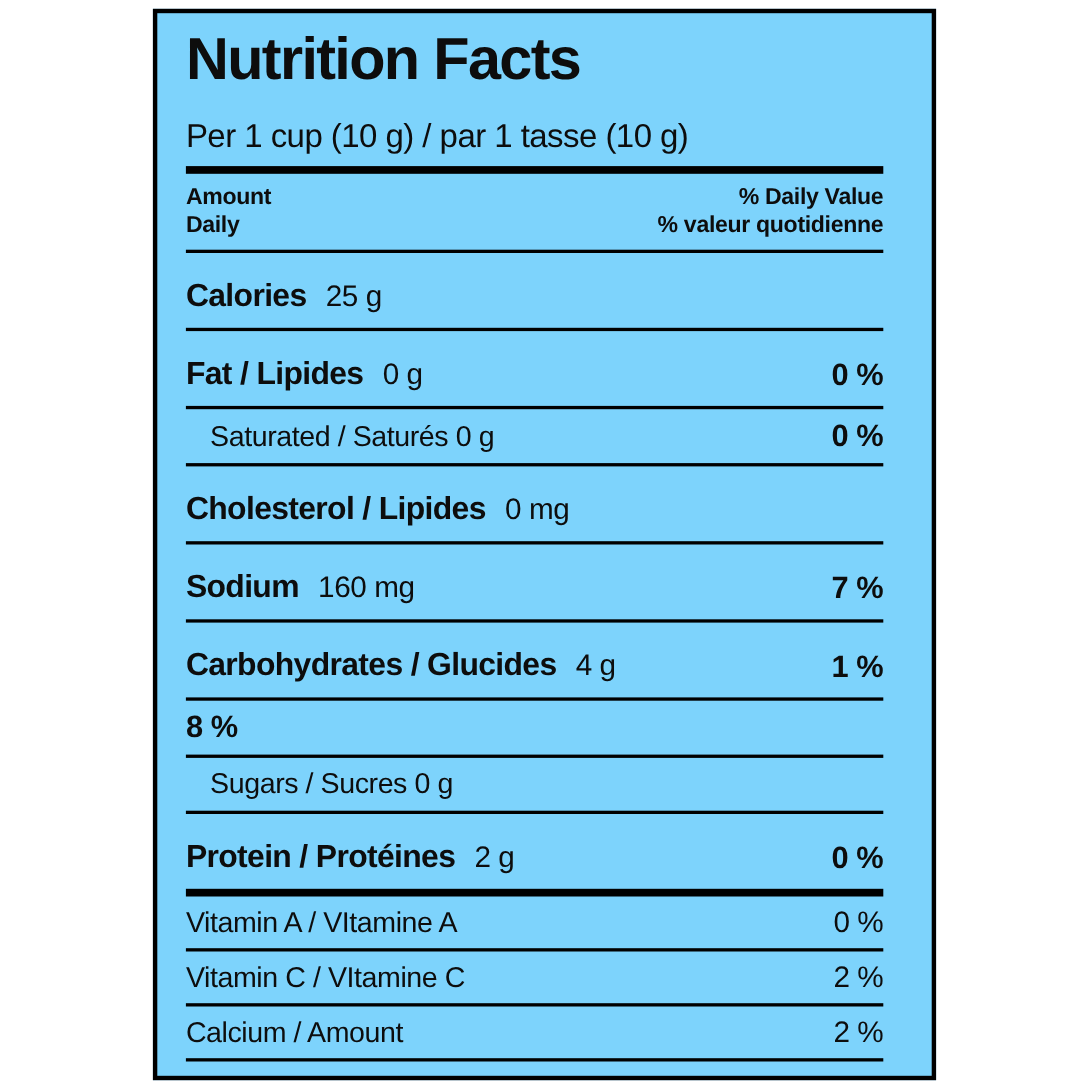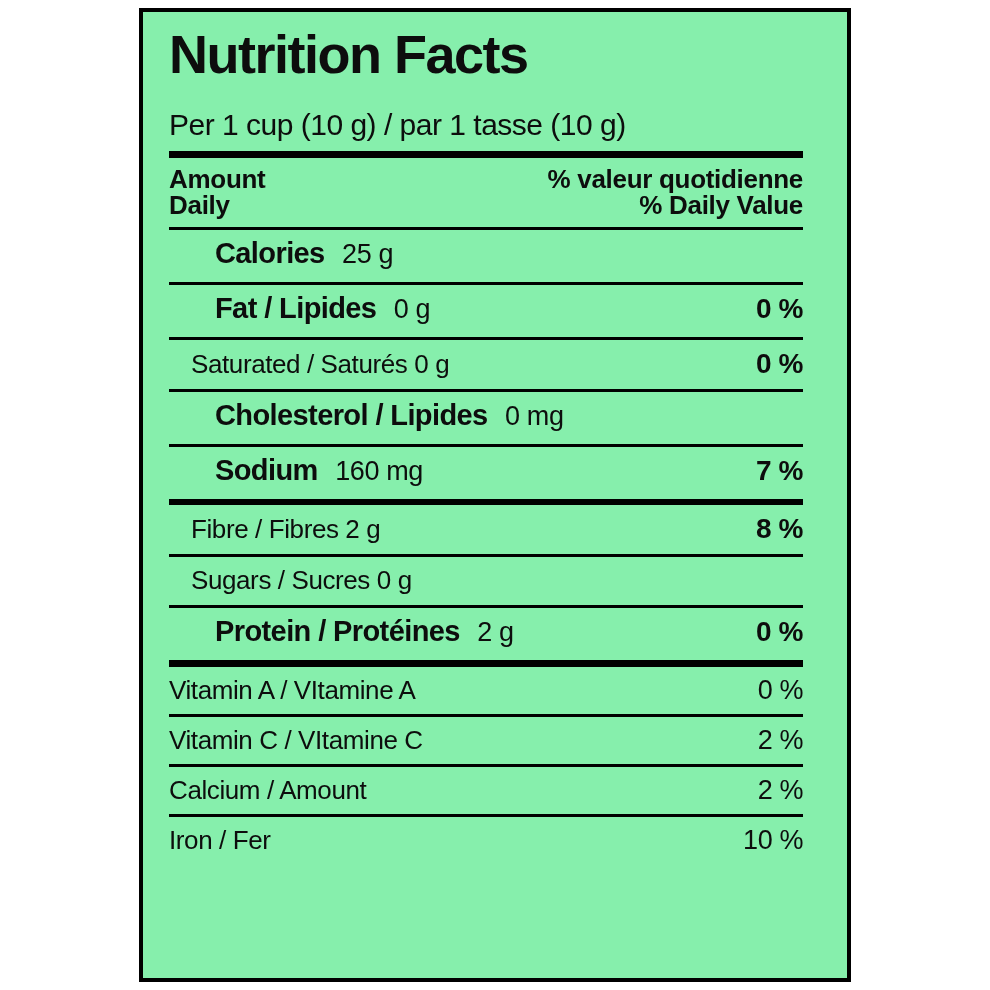--- a/index.html
+++ b/index.html
@@ -3,48 +3,48 @@
 <meta charset="utf-8">
 <style>
   html,body{margin:0;padding:0;}
   body{
     width:990px;height:990px;background:#ffffff;position:relative;
     font-family:"Liberation Sans",sans-serif;color:#0d0d0d;
     -webkit-font-smoothing:antialiased;
   }
   .label-box{
     position:absolute;left:139px;top:8px;width:712px;height:974px;
-    border:4px solid #000;box-sizing:border-box;background:#86efac;
+    border:4px solid #000;box-sizing:border-box;background:#7dd3fc;
     padding:16px 44px 12px 26px;overflow:hidden;
   }
   
   .title{
     font-weight:900;font-size:54px;line-height:53px;letter-spacing:-1.5px;
     margin:0;white-space:nowrap;
   }
   .serving{
     font-weight:400;font-size:30px;line-height:34px;margin-top:27px;
     letter-spacing:-0.5px;white-space:nowrap;
   }
   
   .rule-thick{height:7px;background:#000;margin-top:9px;}
   .sep{height:3px;background:#000;}
   .sep-thick{height:7px;background:#000;}
   
   .hdr{display:flex;justify-content:space-between;align-items:flex-end;padding:8px 0 9px;}
-  .hdr .col{font-weight:800;font-size:26px;line-height:26px;letter-spacing:-0.3px;}
+  .hdr .col{font-weight:800;font-size:21px;line-height:26px;letter-spacing:-0.3px;}
   .hdr .right{text-align:right;}
   
   .row{display:flex;justify-content:space-between;align-items:center;}
   .row .nm-bold{font-weight:800;font-size:29px;letter-spacing:-0.6px;}
   .row .nm-reg{font-weight:400;font-size:26px;letter-spacing:-0.4px;}
   .row .val{font-weight:400;font-size:27px;letter-spacing:-0.4px;margin-left:13px;}
   .row .dv-bold{font-weight:800;font-size:28px;letter-spacing:-0.4px;white-space:nowrap;}
   .row .dv-reg{font-weight:400;font-size:27px;letter-spacing:-0.4px;white-space:nowrap;}
-  .row.main{padding:7px 0 12px;margin-left:46px;}
+  .row.main{padding:23px 0 12px;}
   .row.sub{padding:8px 0 9px;}
   .row.vit{padding:8px 0 8px;}
   .indent{padding-left:22px;}
   .twoline div{font-weight:400;font-size:26px;line-height:31px;letter-spacing:-0.4px;}
 </style>
 </head>
 <body>
 
 <div class="label-box">
 
@@ -53,22 +53,22 @@
   <div class="serving">Per 1 cup (10 g) / par 1 tasse (10 g)</div>
 
   <div class="rule-thick"></div>
 
   <div class="hdr">
     <div class="col">
       <div>Amount</div>
       <div>Daily</div>
     </div>
     <div class="col right">
+      <div>% Daily Value</div>
       <div>% valeur quotidienne</div>
-      <div>% Daily Value</div>
     </div>
   </div>
 
   <div class="sep"></div>
 
   <div class="row main">
     <span>
       <span class="nm-bold">Calories</span>
       <span class="val">25 g</span>
     </span>
@@ -109,25 +109,31 @@
   <div class="row main">
     <span>
       <span class="nm-bold">Sodium</span>
       <span class="val">160 mg</span>
     </span>
     <span class="dv-bold">7 %</span>
   </div>
 
   <div class="sep"></div>
 
+  <div class="row main">
+    <span>
+      <span class="nm-bold">Carbohydrates / Glucides</span>
+      <span class="val">4 g</span>
+    </span>
+    <span class="dv-bold">1 %</span>
+  </div>
 
   <div class="sep"></div>
 
   <div class="row sub">
-    <span class="nm-reg indent">Fibre / Fibres 2 g</span>
     <span class="dv-bold">8 %</span>
   </div>
 
   <div class="sep"></div>
 
   <div class="row sub">
     <span class="nm-reg indent">Sugars / Sucres 0 g</span>
     <span class="dv-bold"></span>
   </div>
 

